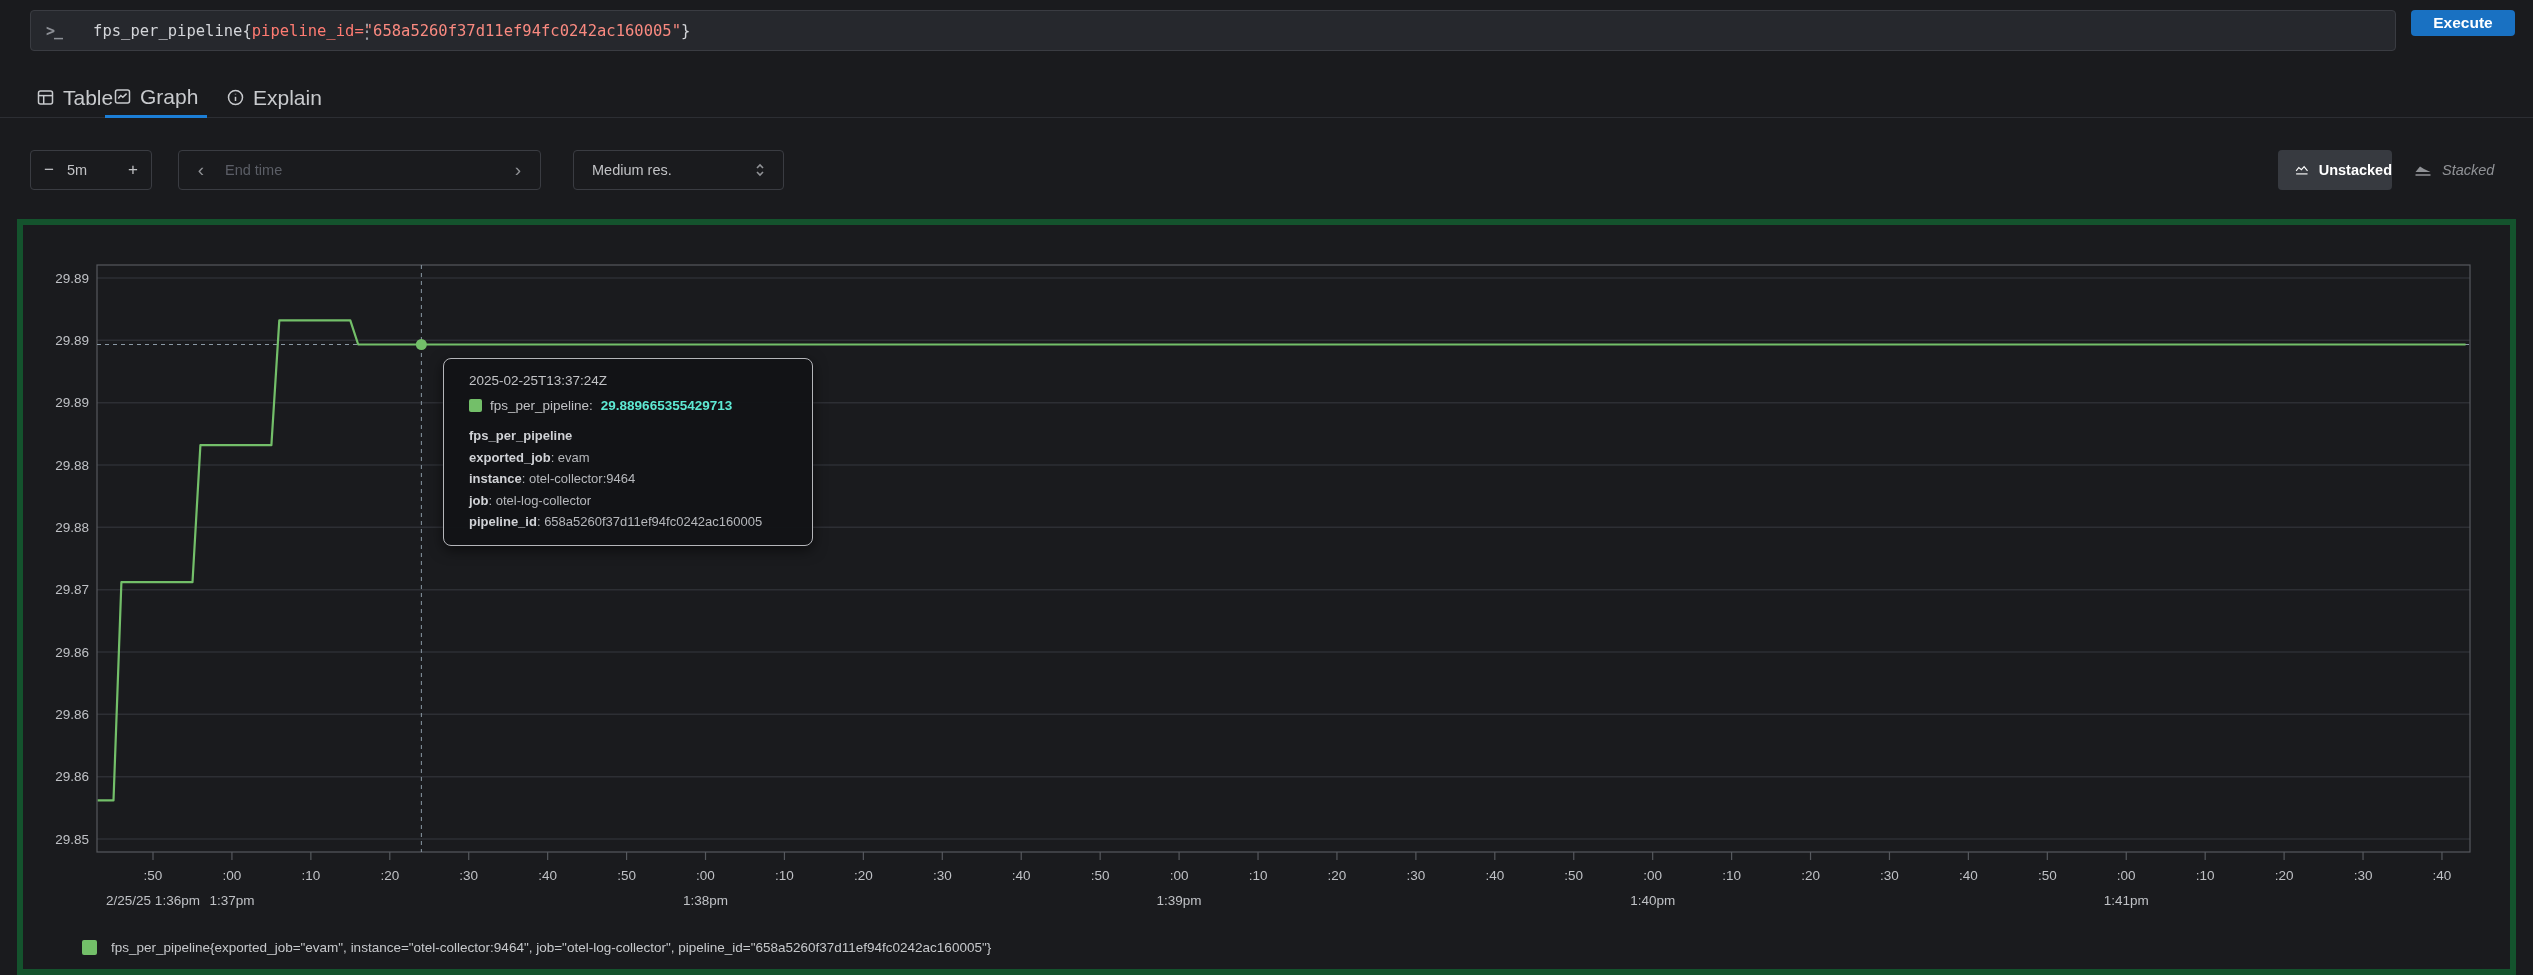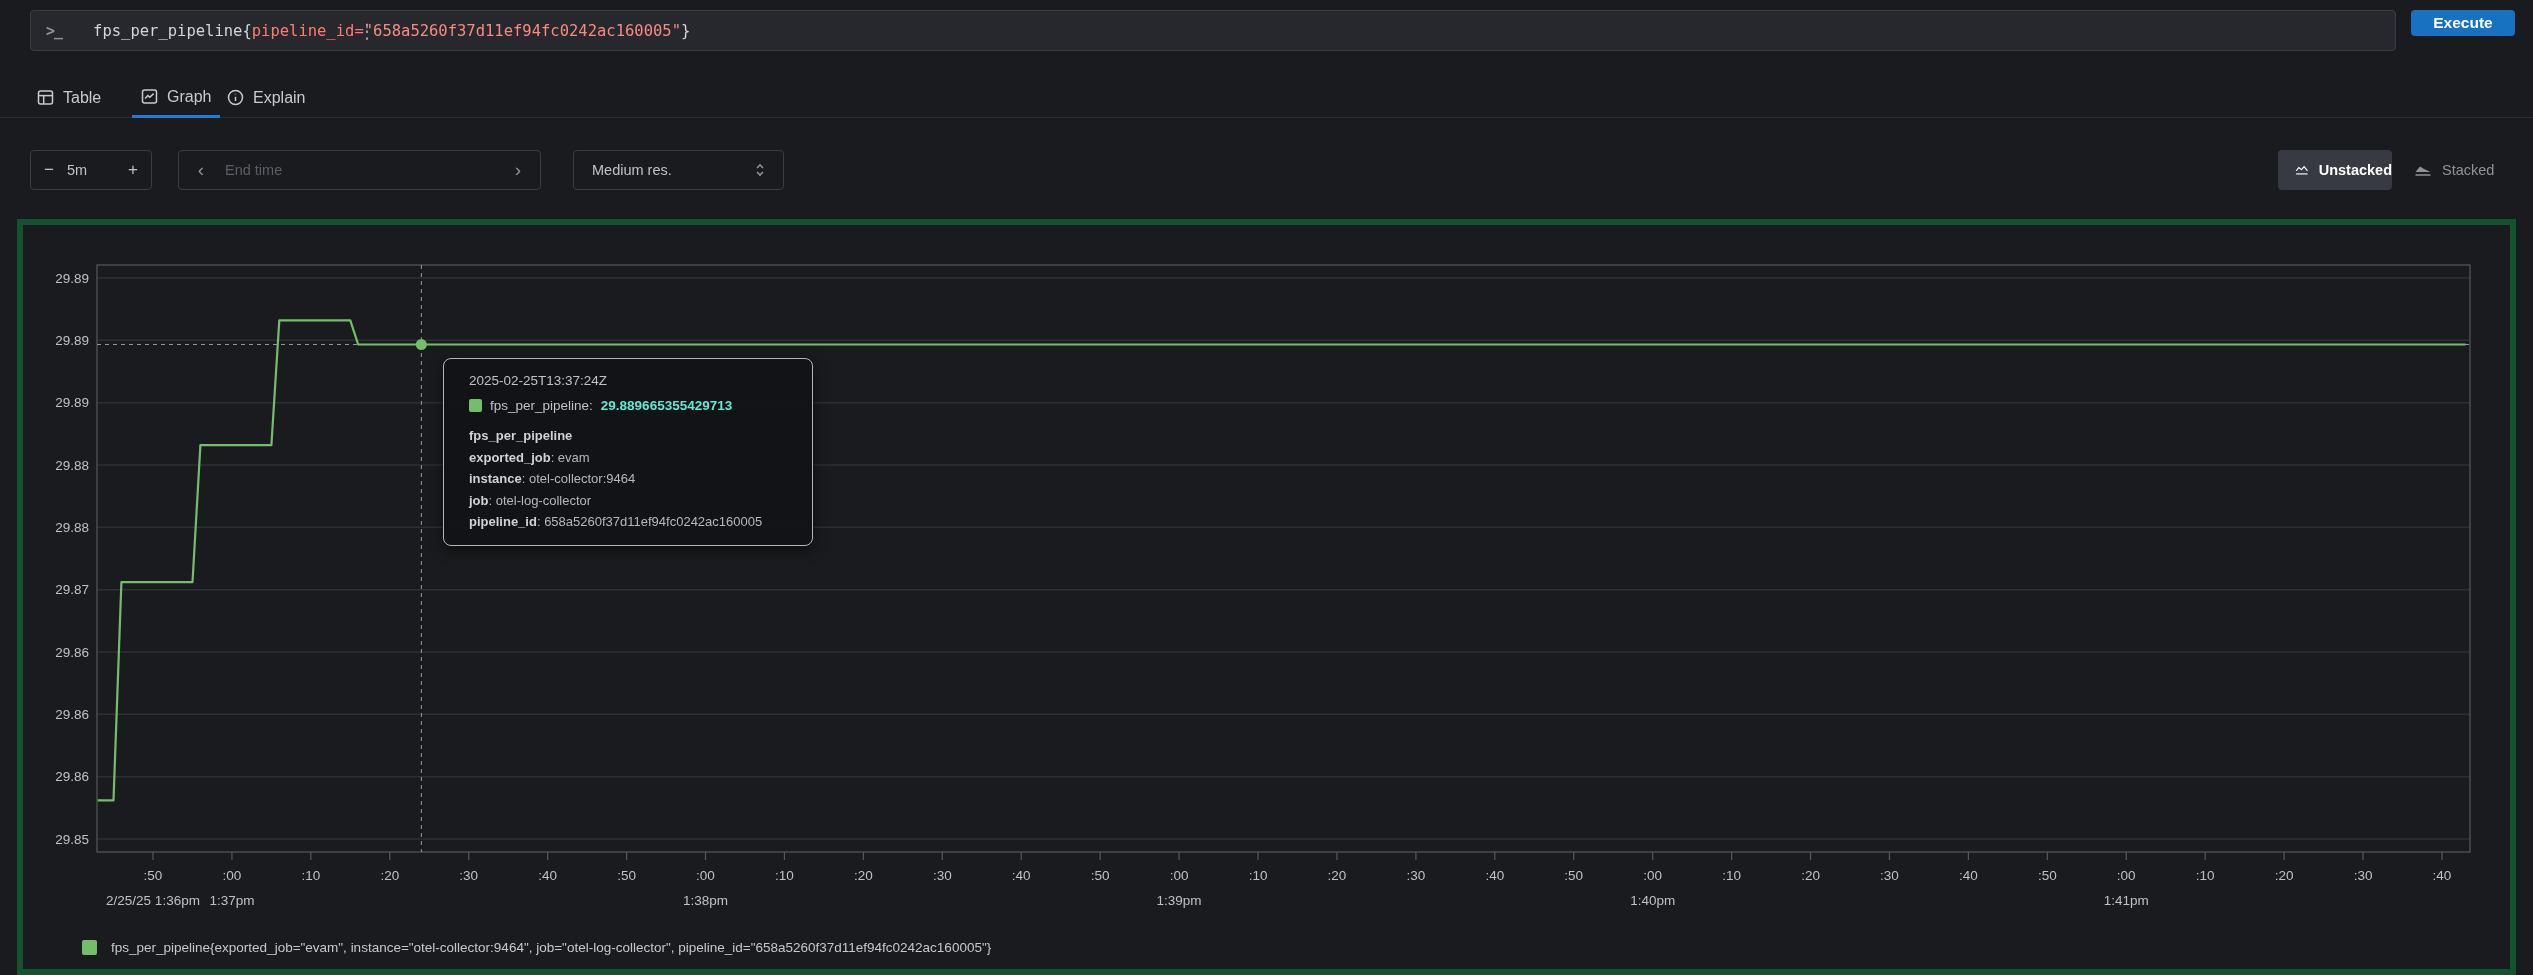--- a/index.html
+++ b/index.html
@@ -33,26 +33,26 @@
   .execute-btn {
     left:2411px; top:10px; width:104px; height:26px;
     background:var(--blue); color:#fff; border:none; border-radius:4px;
     font:700 15.5px "Liberation Sans", sans-serif; cursor:pointer;
   }
 
   
   .tabs-row { left:0; top:78px; width:2533px; height:40px; border-bottom:1px solid #2c2e33; }
   .tab {
     position:absolute; top:0; height:39px; display:flex; align-items:center; gap:9px;
-    padding:0 9px; font-size:16px; color:#c8cacd; cursor:pointer;
+    padding:0 9px; font-size:21px; color:#c8cacd; cursor:pointer;
   }
   .tab svg { stroke:#c8cacd; }
   .tab.active { border-bottom:3px solid var(--blue-bright); height:40px; }
   .tab-table   { left:28px; }
-  .tab-graph   { left:132px; }
+  .tab-graph   { left:105px; }
   .tab-explain { left:218px; }
 
   
   .ctl-box {
     top:150px; height:40px; border:1px solid #3a3c42; border-radius:4px;
     display:flex; align-items:center; font-size:14.5px; color:#c1c2c5;
   }
   .range-box { left:30px; width:122px; }
   .stepper-btn { width:36px; text-align:center; font-size:17px; color:#c1c2c5; cursor:pointer; }
   .range-value { flex:1; }
@@ -60,21 +60,21 @@
   .chev { width:44px; text-align:center; font-size:19px; color:#909296; cursor:pointer; }
   .endtime-placeholder { flex:1; color:#5b5e66; padding-left:2px; }
   .res-box { left:573px; width:211px; cursor:pointer; }
   .res-label { margin-left:18px; flex:1; }
   .res-chevrons { margin-right:16px; display:flex; flex-direction:column; }
   .stack-btn {
     top:150px; height:40px; display:flex; align-items:center; gap:10px;
     border-radius:4px; cursor:pointer; font-size:14.5px;
   }
   .unstacked-btn { left:2278px; width:114px; background:#373a40; color:#fff; font-weight:700; padding-left:17px; }
-  .stacked-btn   { left:2404px; width:95px;  color:#909296; font-weight:500; padding-left:10px; }
+  .stacked-btn   { left:2404px; width:95px;  color:#909296; font-weight:500; padding-left:10px;font-style:italic; }
 
   
   .panel {
     left:17px; top:219px; width:2499px; height:756px;
     border:6px solid #14532d; background:#1a1b1e;
   }
   .chart-svg { position:absolute; left:0; top:0; }
   .chart-svg text { font-family:"Liberation Sans", sans-serif; }
 
   

